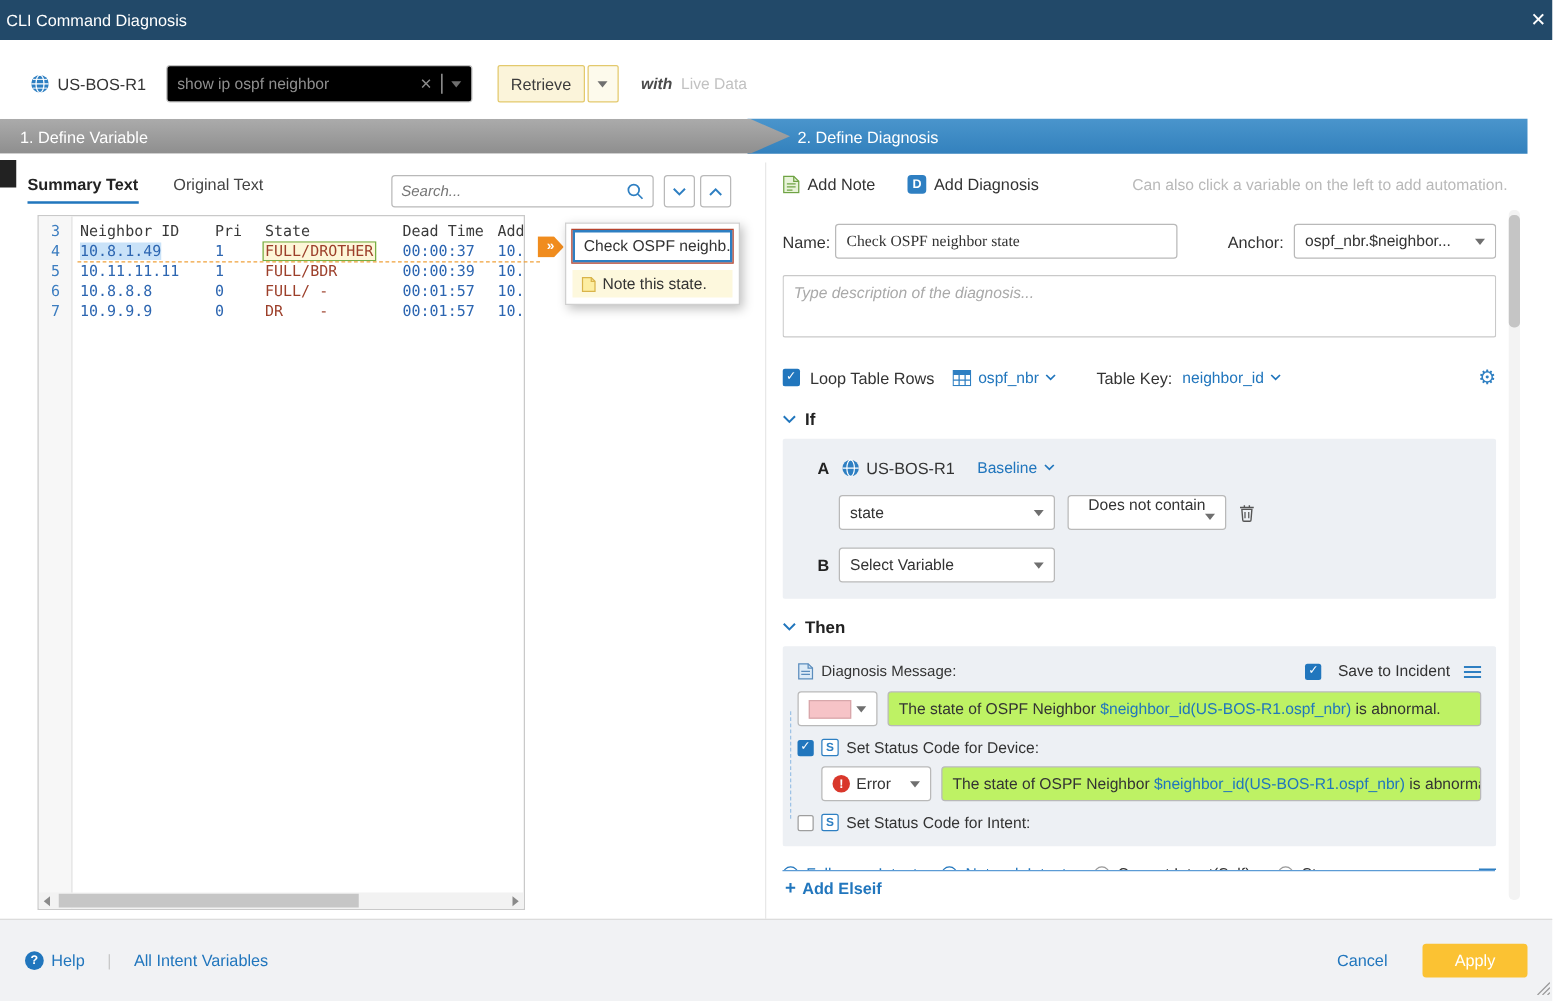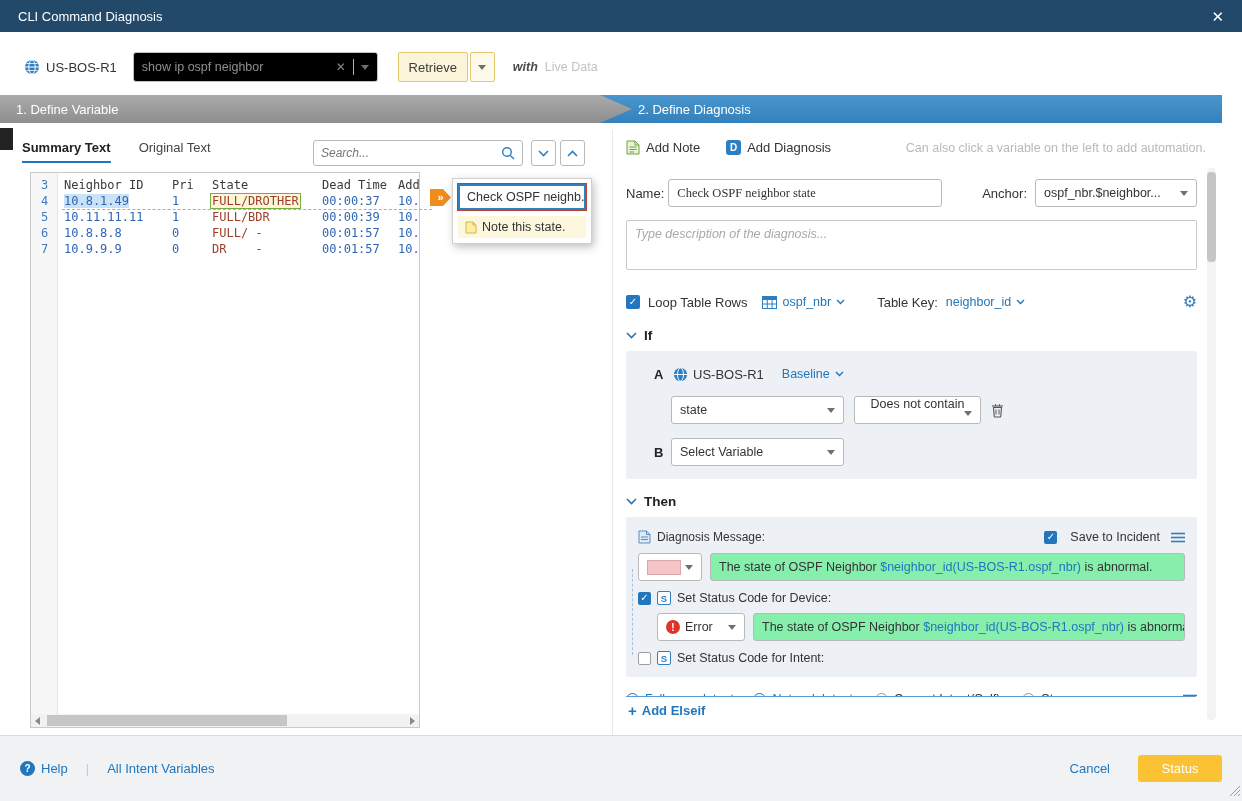--- a/index.html
+++ b/index.html
@@ -1,20 +1,20 @@
 <!DOCTYPE html>
 <html><head>
 <meta charset="utf-8">
 <style>
   * { margin:0; padding:0; box-sizing:border-box; }
   html,body { width:1242px; height:801px; }
   body { font-family:"Liberation Sans",sans-serif; font-size:13px; color:#333; background:#fff; position:relative; overflow:hidden; }
 
   
-  .titlebar { position:absolute; left:0; top:0; width:1242px; height:32px; background:#224969; display:flex; align-items:center; padding:0 18px; z-index:10; }
+  .titlebar { position:absolute; left:0; top:0; width:1242px; height:32px; background:#224969; display:flex; align-items:center; padding:0 5px; z-index:10; }
   .titlebar .title { color:#fff; font-size:13px; }
   .titlebar .close { margin-left:auto; color:#fff; font-size:15px; cursor:pointer; line-height:1; }
 
   
   .toolbar { position:absolute; left:24px; top:52px; height:30px; display:flex; align-items:center; }
   .dev-name { margin-left:6px; font-size:13px; color:#333; }
   .cmd { width:245px; height:30px; margin-left:16px; background:#000000; border:1px solid #c3c3c3; border-radius:3px; display:flex; align-items:center; padding:0 8px; }
   .cmd .label { flex:1; font-size:12.5px; color:#8f8f8f; white-space:nowrap; overflow:hidden; }
   .cmd .clear { color:#8a8a8a; font-size:12px; margin:0 7px 0 4px; }
   .cmd .vsep { width:1px; height:16px; background:#b5b5b5; }
@@ -104,21 +104,21 @@
   .ib-b { margin-top:12px; display:flex; align-items:center; height:30px; }
 
   .tb-head { display:flex; align-items:center; height:20px; }
   .tb-head .lbl { margin-left:6px; font-size:12px; color:#333; }
   .sti { margin-left:auto; display:flex; align-items:center; gap:7px; }
   .sti .lbl { font-size:12.5px; color:#333; }
   .burger { cursor:pointer; display:flex; align-items:center; margin-left:4px; }
   .tb-msg { margin-top:6px; display:flex; align-items:center; height:28px; position:relative; }
   .color-sel { width:64px; }
   .swatch { width:34px; height:15px; background:#f6c3c7; border:1px solid #d8a7ab; }
-  .msg-input { flex:1; margin-left:8px; height:28px; border:1px solid #b9b9b9; border-radius:3px; background:#86efac; display:flex; align-items:center; padding:0 8px; font-size:12.5px; white-space:nowrap; overflow:hidden; }
+  .msg-input { flex:1; margin-left:8px; height:28px; border:1px solid #b9b9b9; border-radius:3px; background:#bef264; display:flex; align-items:center; padding:0 8px; font-size:12.5px; white-space:nowrap; overflow:hidden; }
   .msg-var { color:#2176bd; }
   .tb-sub { margin-top:8px; display:flex; align-items:center; height:18px; gap:6px; }
   .s-badge { width:14px; height:14px; border:1px solid #2e7fc2; border-radius:2px; color:#2e7fc2; background:#fff; font-size:9.5px; font-weight:bold; display:flex; align-items:center; justify-content:center; flex:0 0 14px; }
   .tb-sub .lbl { font-size:12.5px; color:#333; }
   .tb-err { margin-top:6px; margin-left:19px; display:flex; align-items:center; height:28px; }
   .err-sel { width:88px; gap:5px; }
   .err-icon { width:14px; height:14px; border-radius:50%; background:#d9372b; color:#fff; font-size:10px; font-weight:bold; display:flex; align-items:center; justify-content:center; flex:0 0 14px; }
   .connector { position:absolute; left:6px; top:52px; height:86px; border-left:1px dashed #9ec3e6; }
   .then-box { position:relative; padding:10px 12px; }
 
@@ -511,21 +511,21 @@
     <span class="vs-thumb"></span>
   </div>
 </div>
 
 <div class="footer">
   <span class="help-circle">?</span>
   <span class="help-link">Help</span>
   <span class="footer-div">|</span>
   <span class="aiv-link">All Intent Variables</span>
   <span class="cancel">Cancel</span>
-  <button class="apply">Status</button>
+  <button class="apply">Apply</button>
   <span class="grip">
     <svg width="14" height="14" viewBox="0 0 14 14">
         <line x1="4" y1="14" x2="14" y2="4" stroke="#9a9a9a"></line>
         <line x1="8" y1="14" x2="14" y2="8" stroke="#9a9a9a"></line>
         <line x1="12" y1="14" x2="14" y2="12" stroke="#9a9a9a"></line>
       </svg>
   </span>
 </div>
 
 </body></html>

